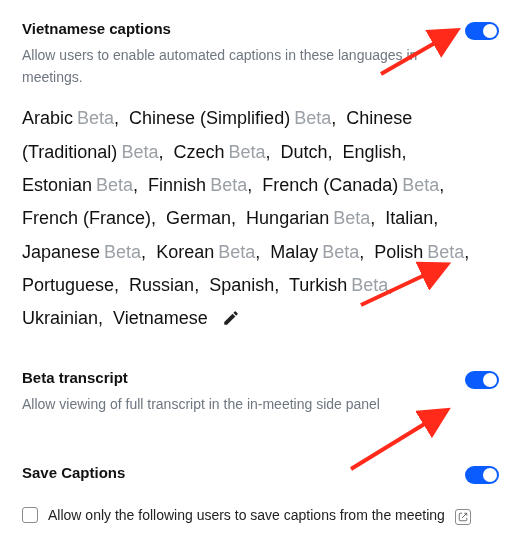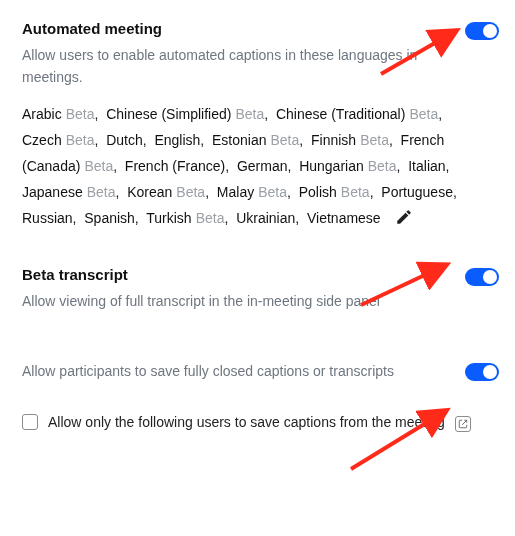--- a/index.html
+++ b/index.html
@@ -46,21 +46,21 @@
       position: absolute;
       top: 2px;
       right: 2px;
       width: 14px;
       height: 14px;
       border-radius: 50%;
       background: #fff;
     }
     .lang-block {
       color: #111;
-      font-size: 14px;
+      font-size: 18px;
       line-height: 1.85;
       max-width: 465px;
     }
     .lang-name { color: #111; }
     .beta {
       color: #9aa0a6;
       margin-left: 4px;
     }
     .sep { color: #111; }
     .pencil {
@@ -112,21 +112,21 @@
       position: absolute;
       pointer-events: none;
     }
   </style>
 </head>
 <body>
 
 <div class="section">
   <div class="section-header">
     <div>
-      <div class="section-title">Automated meeting</div>
+      <div class="section-title">Vietnamese captions</div>
       <div class="section-desc">Allow users to enable automated captions in these languages in meetings.</div>
     </div>
     <div class="toggle">
       <div class="knob"></div>
     </div>
   </div>
 
   <div class="lang-block" id="lang-block"><span class="lang-name">Arabic</span><span class="beta">Beta</span><span class="sep">,&nbsp; </span><span class="lang-name">Chinese (Simplified)</span><span class="beta">Beta</span><span class="sep">,&nbsp; </span><span class="lang-name">Chinese (Traditional)</span><span class="beta">Beta</span><span class="sep">,&nbsp; </span><span class="lang-name">Czech</span><span class="beta">Beta</span><span class="sep">,&nbsp; </span><span class="lang-name">Dutch</span><span class="sep">,&nbsp; </span><span class="lang-name">English</span><span class="sep">,&nbsp; </span><span class="lang-name">Estonian</span><span class="beta">Beta</span><span class="sep">,&nbsp; </span><span class="lang-name">Finnish</span><span class="beta">Beta</span><span class="sep">,&nbsp; </span><span class="lang-name">French (Canada)</span><span class="beta">Beta</span><span class="sep">,&nbsp; </span><span class="lang-name">French (France)</span><span class="sep">,&nbsp; </span><span class="lang-name">German</span><span class="sep">,&nbsp; </span><span class="lang-name">Hungarian</span><span class="beta">Beta</span><span class="sep">,&nbsp; </span><span class="lang-name">Italian</span><span class="sep">,&nbsp; </span><span class="lang-name">Japanese</span><span class="beta">Beta</span><span class="sep">,&nbsp; </span><span class="lang-name">Korean</span><span class="beta">Beta</span><span class="sep">,&nbsp; </span><span class="lang-name">Malay</span><span class="beta">Beta</span><span class="sep">,&nbsp; </span><span class="lang-name">Polish</span><span class="beta">Beta</span><span class="sep">,&nbsp; </span><span class="lang-name">Portuguese</span><span class="sep">,&nbsp; </span><span class="lang-name">Russian</span><span class="sep">,&nbsp; </span><span class="lang-name">Spanish</span><span class="sep">,&nbsp; </span><span class="lang-name">Turkish</span><span class="beta">Beta</span><span class="sep">,&nbsp; </span><span class="lang-name">Ukrainian</span><span class="sep">,&nbsp; </span><span class="lang-name">Vietnamese</span><span class="pencil"><svg width="18" height="18" viewBox="0 0 24 24" fill="#222">
           <path d="M3 17.25V21h3.75l11.06-11.06-3.75-3.75L3 17.25zM20.71 7.04a1 1 0 0 0 0-1.41l-2.34-2.34a1 1 0 0 0-1.41 0l-1.83 1.83 3.75 3.75 1.83-1.83z"></path>
         </svg></span></div>
@@ -140,21 +140,21 @@
     </div>
     <div class="toggle">
       <div class="knob"></div>
     </div>
   </div>
 </div>
 
 <div class="section">
   <div class="section-header">
     <div>
-      <div class="section-desc">Allow participants to save fully closed captions or transcripts</div>
+      <div class="section-title">Save Captions</div>
     </div>
     <div class="toggle">
       <div class="knob"></div>
     </div>
   </div>
 
   <div class="checkbox-row">
     <div class="checkbox"></div>
     <div>
       <span class="checkbox-label">Allow only the following users to save captions from the meeting</span>

